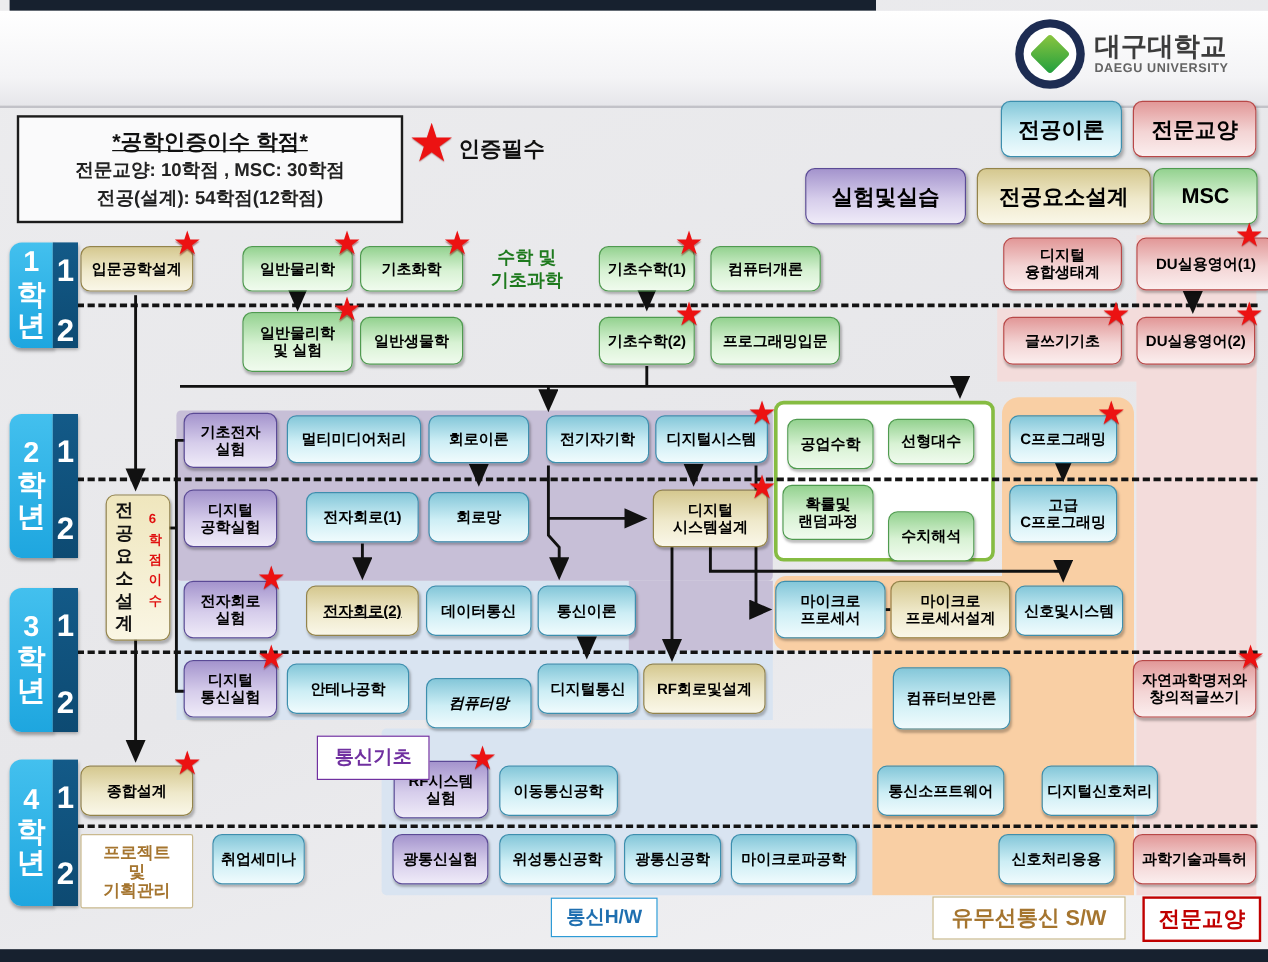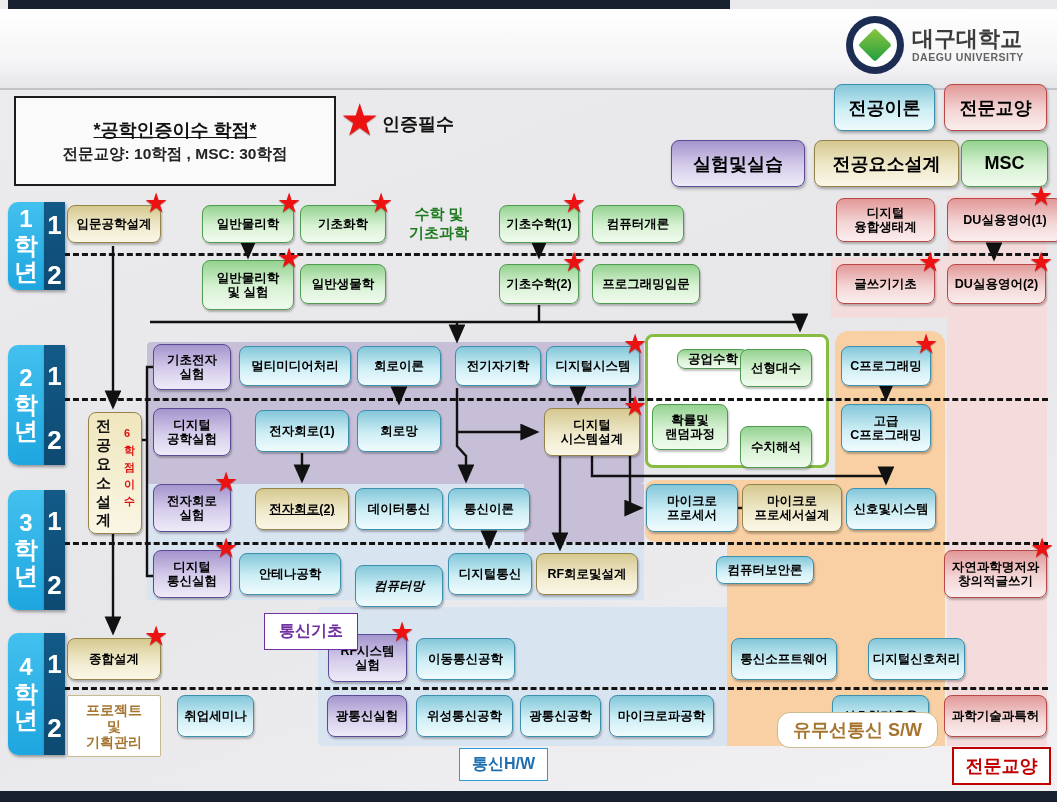--- a/index.html
+++ b/index.html
@@ -129,35 +129,36 @@
       <line x1="560" y1="456" x2="560" y2="548" marker-end="url(#ah)"></line>
       <line x1="738" y1="508" x2="742" y2="508"></line>
       <polyline points="157,367 147,367 147,576 157,576"></polyline>
       <line x1="147" y1="440" x2="140" y2="440"></line>
     </g>
   </svg>
 
   <div class="abs certbox">
     <div class="cert-title">*공학인증이수 학점*</div>
     <div class="cert-line">전문교양: 10학점 , MSC: 30학점</div>
+    <div class="cert-line">전공(설계): 54학점(12학점)</div>
   </div>
   <span class="star" style="left:340px;top:98px;font-size:44px;">★</span>
   <div class="abs starnote">인증필수</div>
 
   <div class="lgbox t-blue" style="left:834px;top:84px;width:99px;height:45px;">전공이론</div>
   <div class="lgbox t-pink" style="left:944px;top:84px;width:101px;height:45px;">전문교양</div>
   <div class="lgbox t-purple" style="left:671px;top:140px;width:132px;height:45px;">실험및실습</div>
   <div class="lgbox t-yellow" style="left:814px;top:140px;width:143px;height:45px;">전공요소설계</div>
   <div class="lgbox t-green" style="left:961px;top:140px;width:85px;height:45px;">MSC</div>
 
   <div class="zlabel math-label" style="left:394px;top:202px;width:90px;height:44px;">수학 및
 기초과학</div>
   <div class="zlabel commbasic" style="left:264px;top:613px;width:92px;height:35px;">통신기초</div>
   <div class="zlabel commhw" style="left:459px;top:748px;width:87px;height:31px;">통신H/W</div>
-  <div class="zlabel wiredsw" style="left:777px;top:712px;width:159px;height:34px;border-radius:13px;">유무선통신 S/W</div>
+  <div class="zlabel wiredsw" style="left:777px;top:747px;width:159px;height:34px;">유무선통신 S/W</div>
   <div class="zlabel genedu" style="left:952px;top:747px;width:95px;height:34px;">전문교양</div>
 
   <div class="coredesign" style="left:88px;top:412px;width:52px;height:120px;">
     <div class="main" id="coredesign-main">전
 공
 요
 소
 설
 계</div>
     <div class="note" id="coredesign-note">6
@@ -222,21 +223,21 @@
       <span class="star" style="left: 918px; top: 249px; font-size: 27px;">★</span>
       <div class="box t-pink" style="left: 947px; top: 264px; width: 99px; height: 40px;">DU실용영어(2)</div>
       <span class="star" style="left: 1029px; top: 249px; font-size: 27px;">★</span>
       <div class="box t-purple" style="left: 153px; top: 344px; width: 78px; height: 46px;">기초전자
 실험</div>
       <div class="box t-blue" style="left: 239px; top: 346px; width: 112px; height: 40px;">멀티미디어처리</div>
       <div class="box t-blue" style="left: 357px; top: 346px; width: 84px; height: 40px;">회로이론</div>
       <div class="box t-blue" style="left: 455px; top: 346px; width: 86px; height: 40px;">전기자기학</div>
       <div class="box t-blue" style="left: 546px; top: 346px; width: 94px; height: 40px;">디지털시스템</div>
       <span class="star" style="left: 623px; top: 331px; font-size: 27px;">★</span>
-      <div class="box t-green" style="left: 677px; top: 349px; width: 72px; height: 20px;">공업수학</div>
+      <div class="box t-green" style="left: 656px; top: 349px; width: 72px; height: 42px;">공업수학</div>
       <div class="box t-green" style="left: 740px; top: 349px; width: 72px; height: 38px;">선형대수</div>
       <div class="box t-blue" style="left: 841px; top: 346px; width: 90px; height: 40px;">C프로그래밍</div>
       <span class="star" style="left: 914px; top: 331px; font-size: 27px;">★</span>
       <div class="box t-purple" style="left: 153px; top: 408px; width: 78px; height: 48px;">디지털
 공학실험</div>
       <div class="box t-blue" style="left: 255px; top: 410px; width: 94px; height: 42px;">전자회로(1)</div>
       <div class="box t-blue" style="left: 357px; top: 410px; width: 84px; height: 42px;">회로망</div>
       <div class="box t-yellow" style="left: 544px; top: 408px; width: 96px; height: 48px;">디지털
 시스템설계</div>
       <span class="star" style="left: 623px; top: 393px; font-size: 27px;">★</span>
@@ -256,21 +257,21 @@
       <div class="box t-yellow" style="left: 742px; top: 484px; width: 100px; height: 48px;">마이크로
 프로세서설계</div>
       <div class="box t-blue" style="left: 846px; top: 488px; width: 90px; height: 42px;">신호및시스템</div>
       <div class="box t-purple" style="left: 153px; top: 550px; width: 78px; height: 48px;">디지털
 통신실험</div>
       <span class="star" style="left: 214px; top: 535px; font-size: 27px;">★</span>
       <div class="box t-blue" style="left: 239px; top: 553px; width: 102px; height: 42px;">안테나공학</div>
       <div class="box t-blue" style="left: 355px; top: 565px; width: 88px; height: 42px; font-style: italic;">컴퓨터망</div>
       <div class="box t-blue" style="left: 448px; top: 553px; width: 84px; height: 42px;">디지털통신</div>
       <div class="box t-yellow" style="left: 536px; top: 553px; width: 102px; height: 42px;">RF회로및설계</div>
-      <div class="box t-blue" style="left: 716px; top: 556px; width: 98px; height: 28px; text-align: center;">컴퓨터보안론</div>
+      <div class="box t-blue" style="left: 744px; top: 556px; width: 98px; height: 52px; text-align: center;">컴퓨터보안론</div>
       <div class="box t-pink" style="left: 944px; top: 550px; width: 103px; height: 48px;">자연과학명저와
 창의적글쓰기</div>
       <span class="star" style="left: 1030px; top: 535px; font-size: 27px;">★</span>
       <div class="box t-yellow" style="left: 67px; top: 638px; width: 94px; height: 42px;">종합설계</div>
       <span class="star" style="left: 144px; top: 623px; font-size: 27px;">★</span>
       <div class="box t-purple" style="left: 328px; top: 634px; width: 79px; height: 48px;">RF시스템
 실험</div>
       <span class="star" style="left: 390px; top: 619px; font-size: 27px;">★</span>
       <div class="box t-blue" style="left: 416px; top: 638px; width: 99px; height: 42px;">이동통신공학</div>
       <div class="box t-blue" style="left: 731px; top: 638px; width: 106px; height: 42px;">통신소프트웨어</div>

